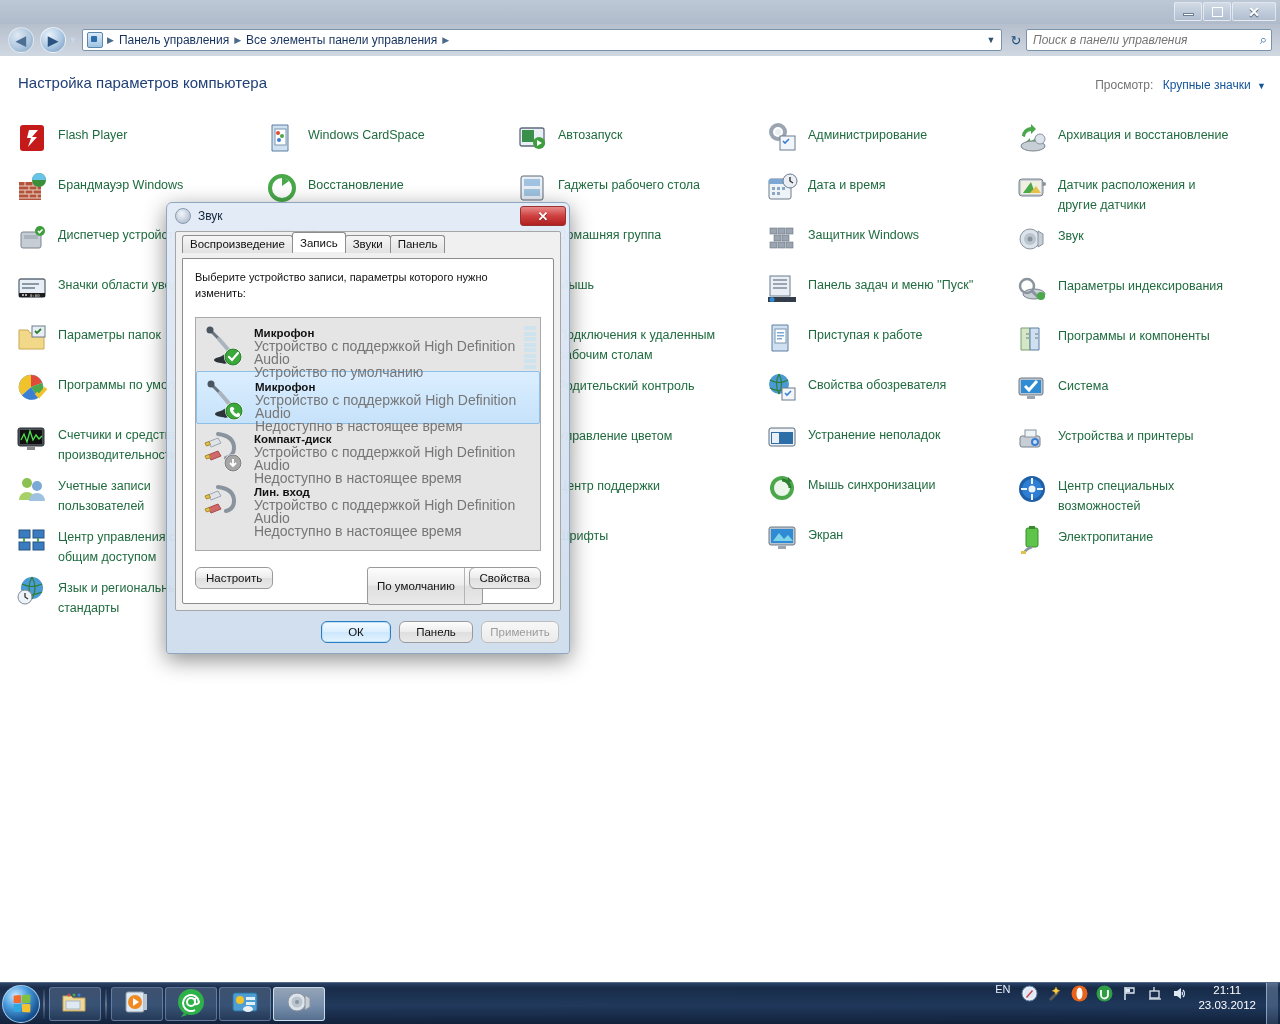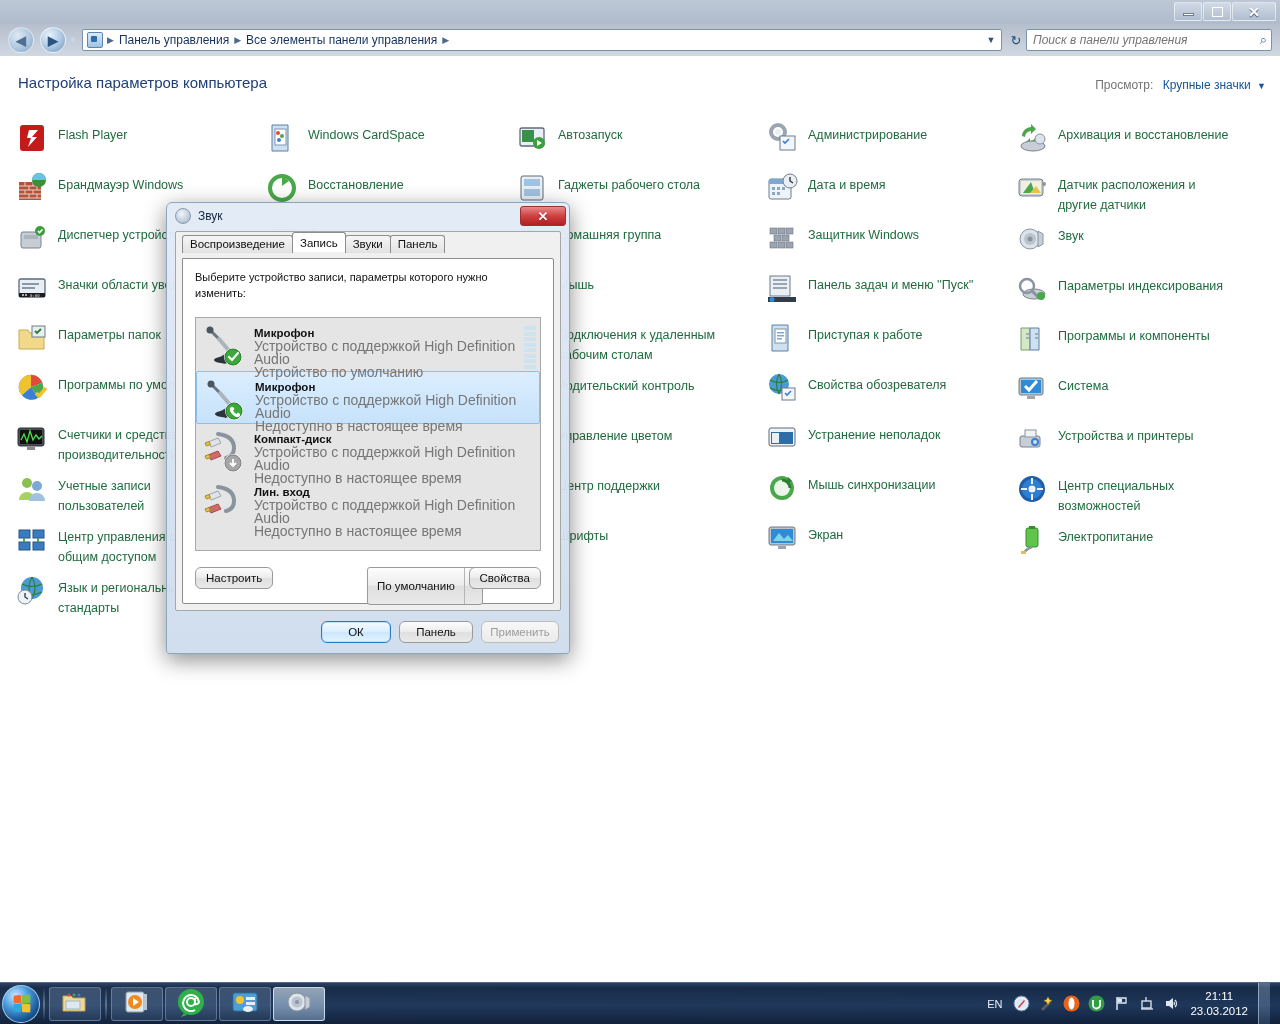--- a/index.html
+++ b/index.html
@@ -173,21 +173,21 @@
   }
   .orbflag { width:17px; height:17px; display:grid; grid-template-columns:1fr 1fr; grid-template-rows:1fr 1fr; gap:1.5px; transform:perspective(30px) rotateY(-12deg); }
   .orbflag i { display:block; border-radius:1px; }
   .tbdiv { width:2px; height:30px; margin:0 3px; background:linear-gradient(180deg,rgba(255,255,255,0.05),rgba(255,255,255,0.30),rgba(255,255,255,0.05)); }
   .tbbtn { width:52px; height:34px; margin:0 1px; border-radius:3px;
       background: linear-gradient(180deg, rgba(190,215,245,0.22), rgba(120,160,205,0.16));
       border:1px solid rgba(180,210,245,0.35);
       display:flex; align-items:center; justify-content:center; }
   .tbbtn.active { background: linear-gradient(180deg, rgba(225,238,252,0.62), rgba(165,200,235,0.45));
       border:1px solid rgba(225,240,255,0.8); }
-  .tray { margin-left:auto; display:flex; align-items:center; height:42px; padding-right:10px; }
+  .tray { margin-left:auto; display:flex; align-items:flex-start; height:42px; padding-right:2px; }
   .trayitem { width:21px; height:21px; display:flex; align-items:center; justify-content:center; margin:0 2px; }
   .traylang { color:#e8f0fa; font-size:11px; margin:0 7px 0 4px; }
   .clock { color:#fff; font-size:11.5px; text-align:center; line-height:15px; margin:0 8px 0 6px; }
   .showdesk { width:12px; height:42px; margin-left:2px;
       background: linear-gradient(180deg, rgba(200,220,245,0.30), rgba(140,175,215,0.18));
       border-left:1px solid rgba(200,225,250,0.55); }
 </style>
 </head>
 <body>
 

